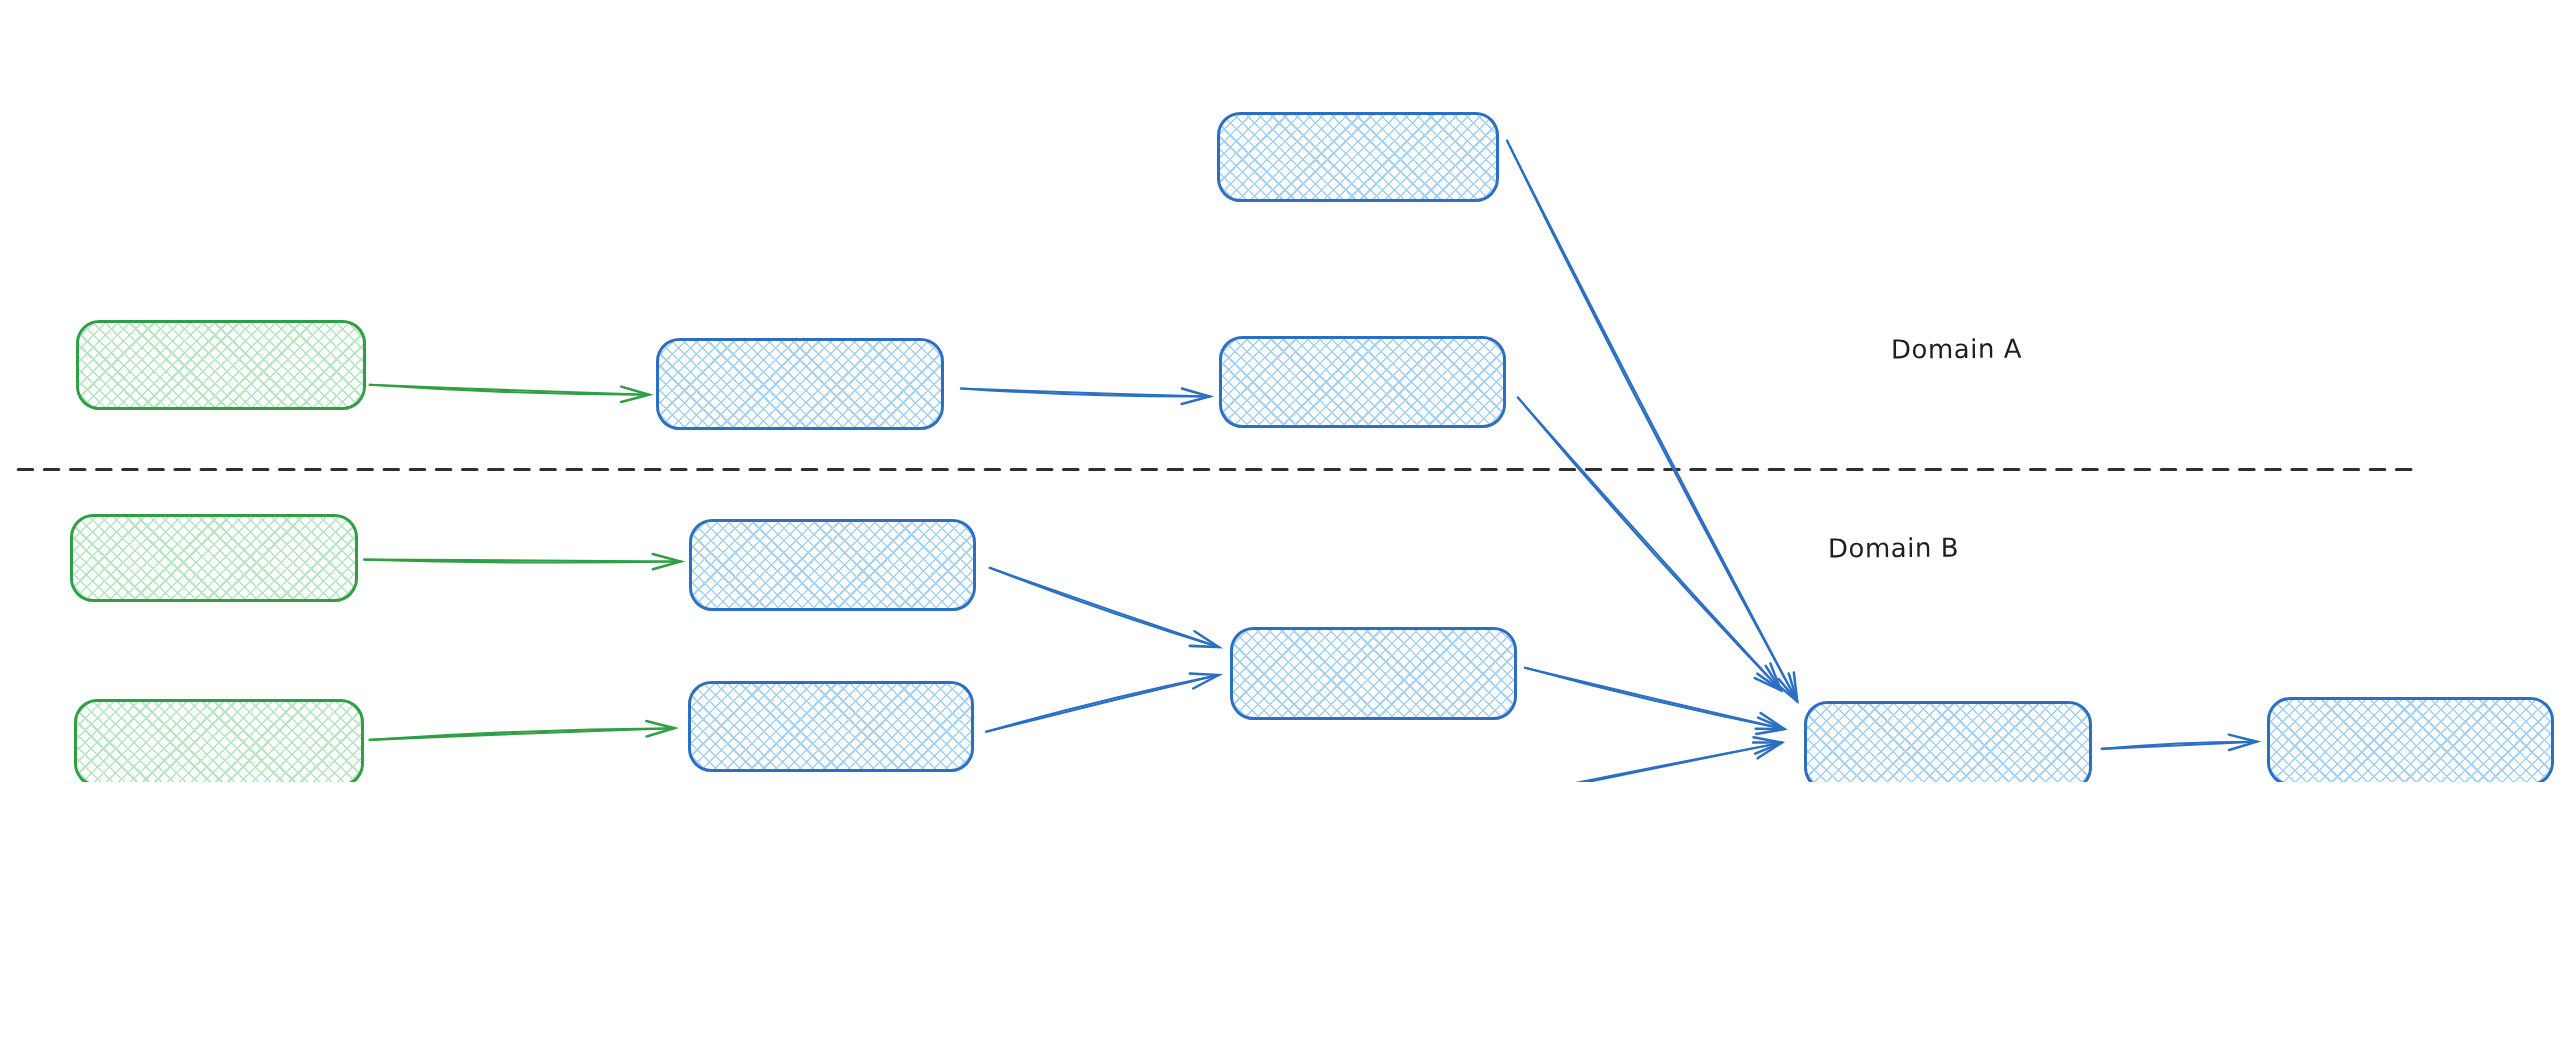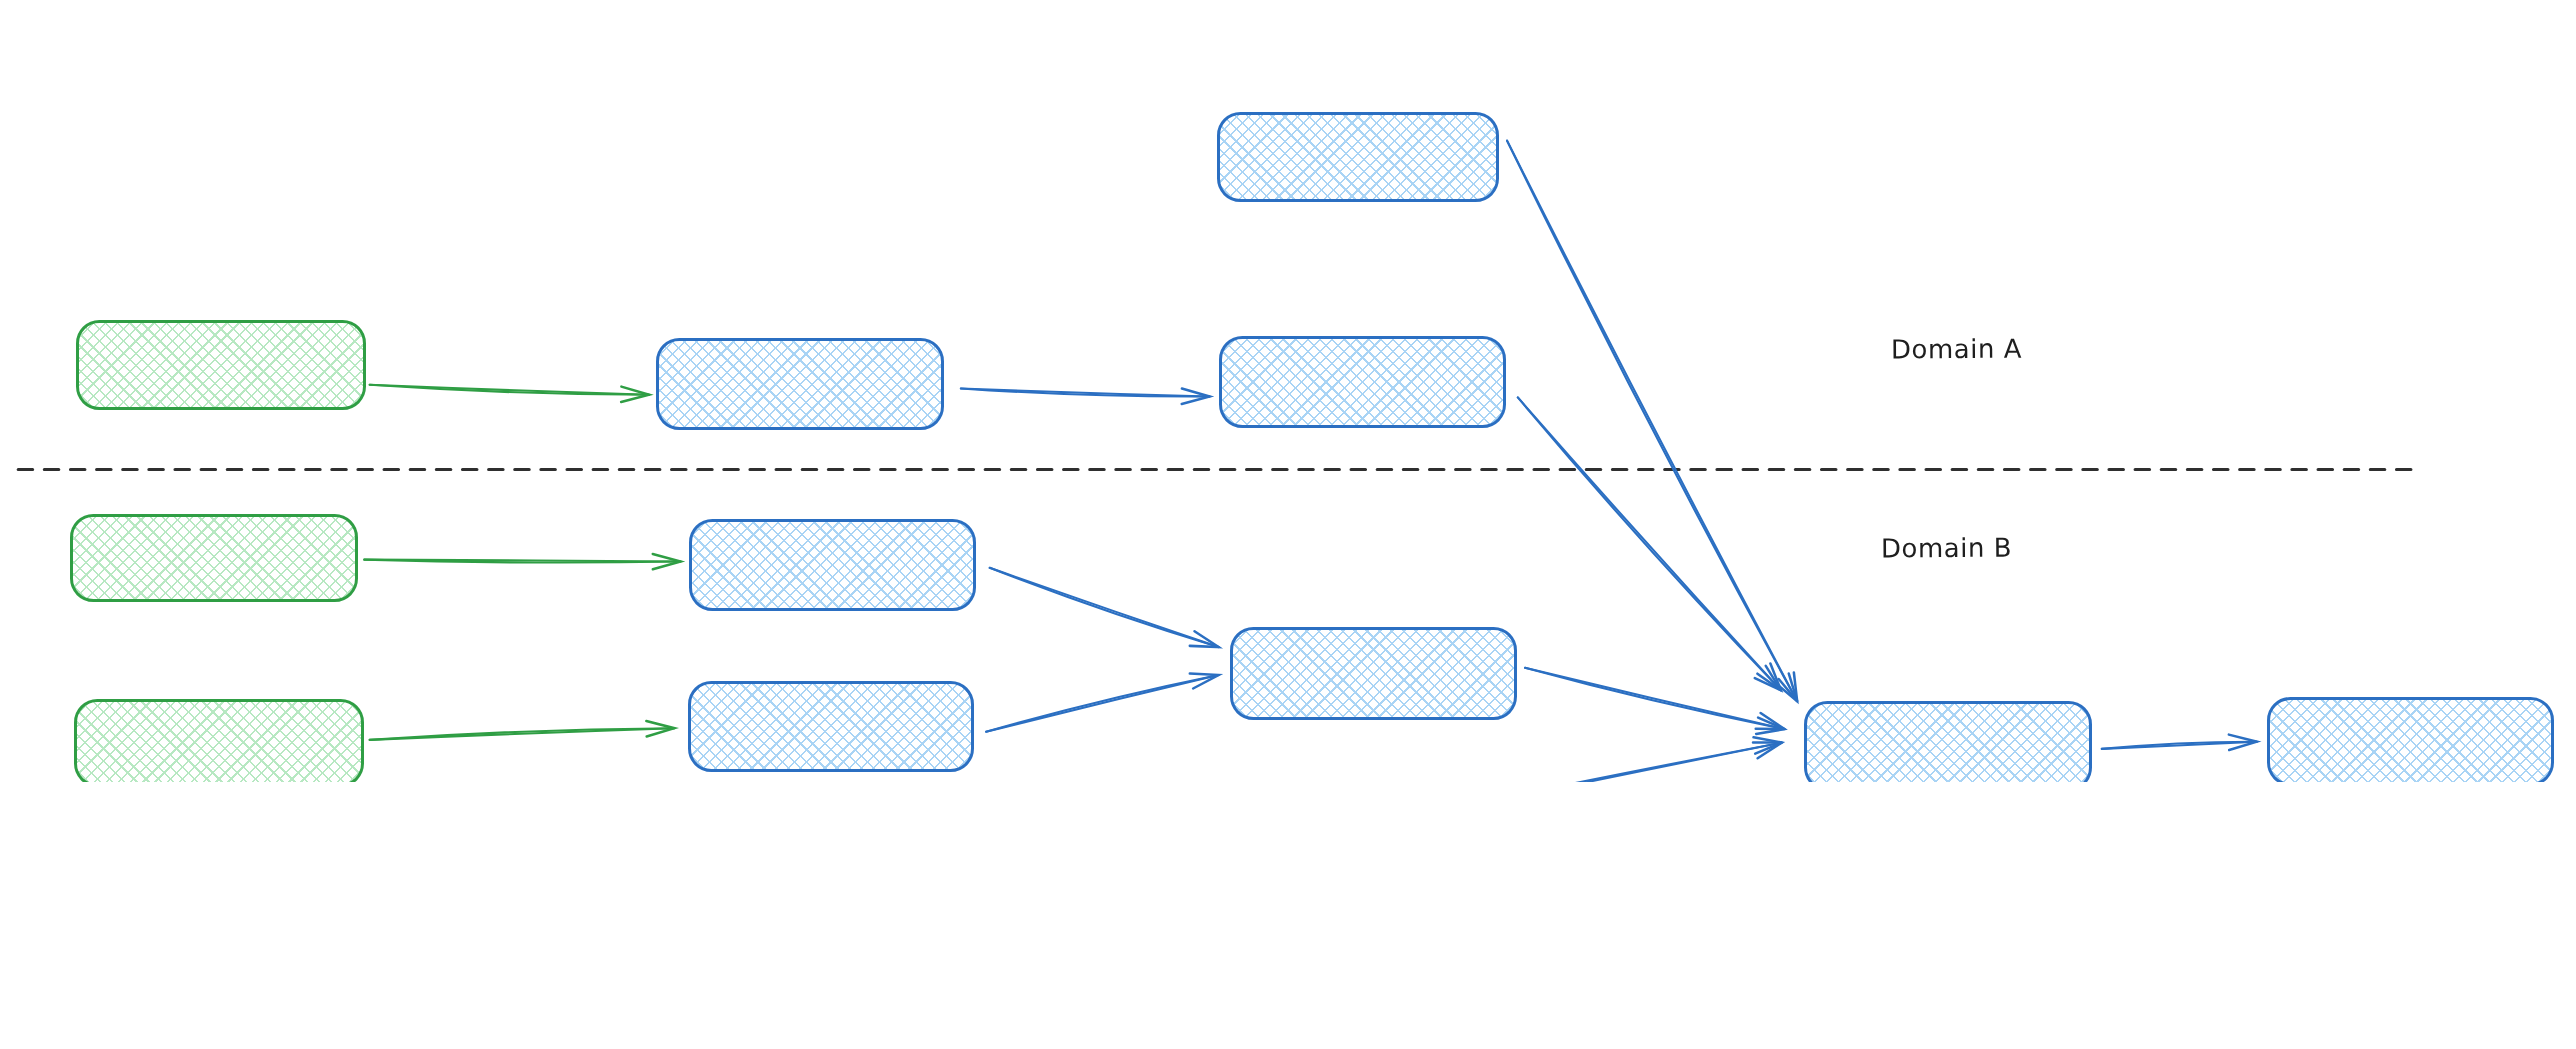--- a/index.html
+++ b/index.html
@@ -24,21 +24,21 @@
     background:
       repeating-linear-gradient(45deg,  var(--green-hatch) 0 1.6px, transparent 1.6px 8.6px),
       repeating-linear-gradient(-45deg, var(--green-hatch) 0 1.6px, transparent 1.6px 8.6px);
   }
   .label{
     position:absolute;color:var(--label-text);
     font-size:26px;letter-spacing:0.5px;white-space:nowrap;
     transform:rotate(-0.4deg);
   }
   .label.domain-a{left:1891px;top:334px;}
-  .label.domain-b{left:1881px;top:533px;}
+  .label.domain-b{left:1828px;top:533px;}
 </style>
 </head>
 <body>
 
 <div class="canvas">
   <svg class="edge-layer" viewBox="0 0 2858 1164" xmlns="http://www.w3.org/2000/svg">
       <g>
         <path d="M 20 521 L 2685 521" fill="none" stroke="#2f2f2f" stroke-width="3.5" stroke-linecap="round" stroke-dasharray="16 13"></path>
       </g>
       <g>

